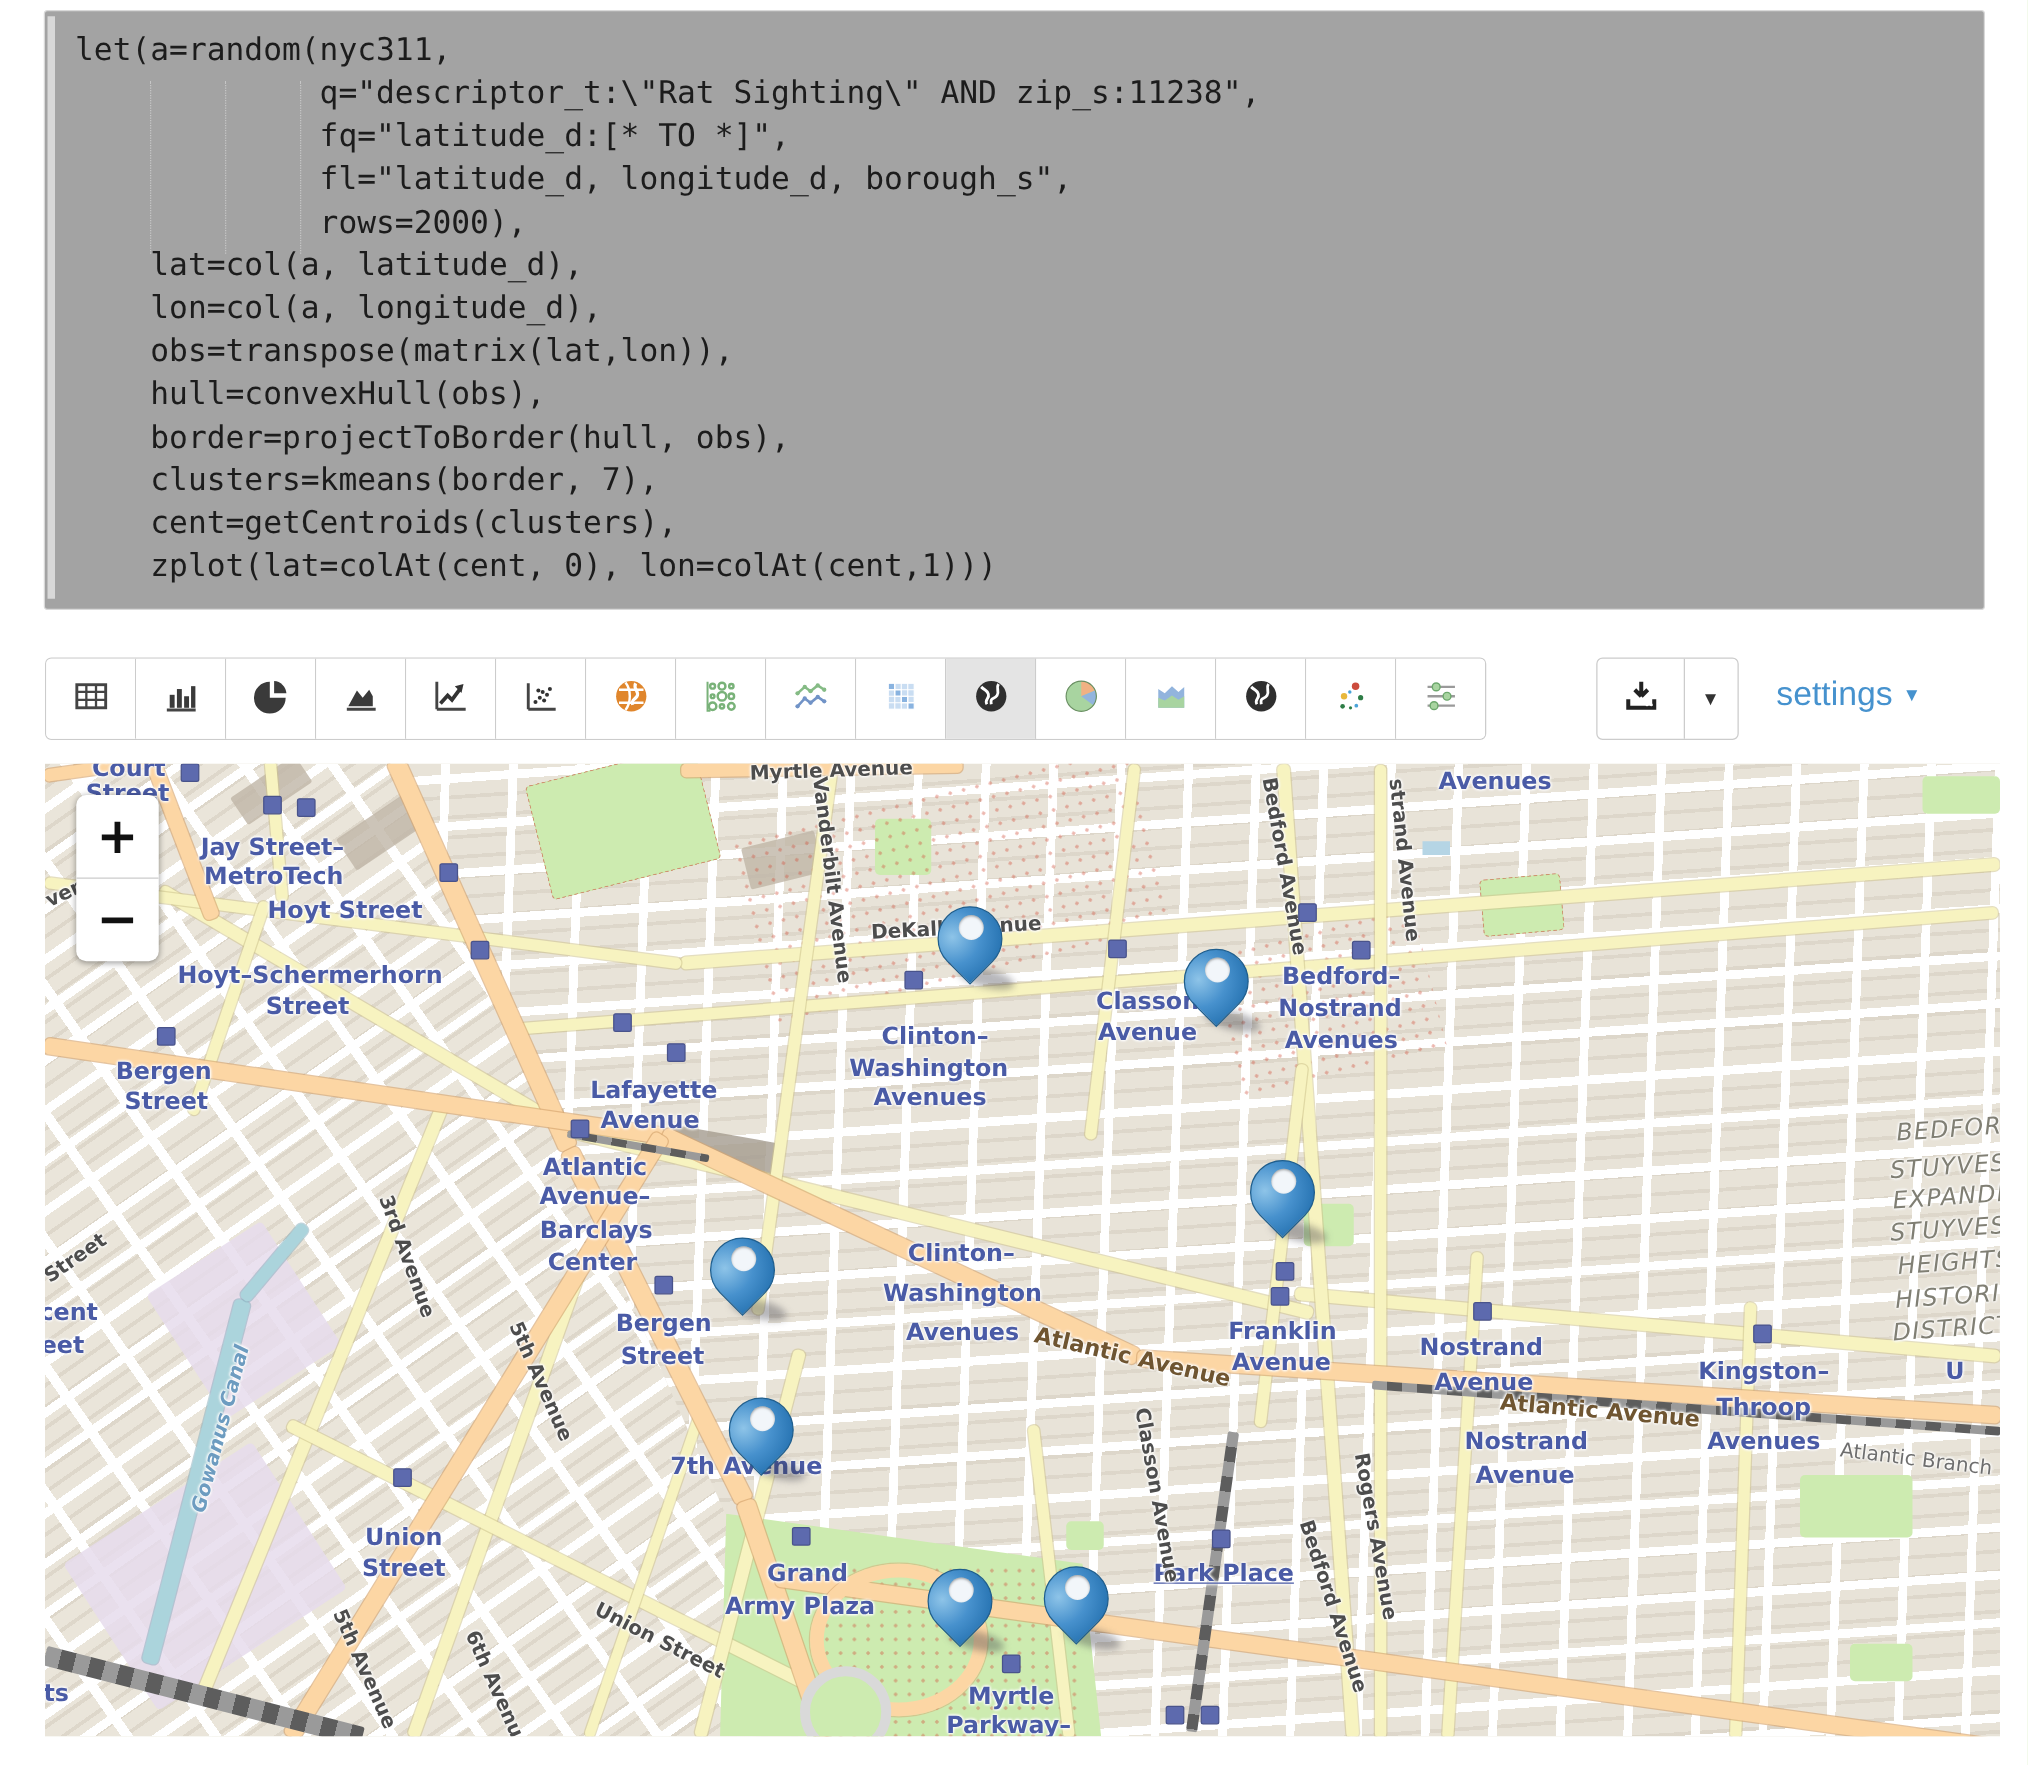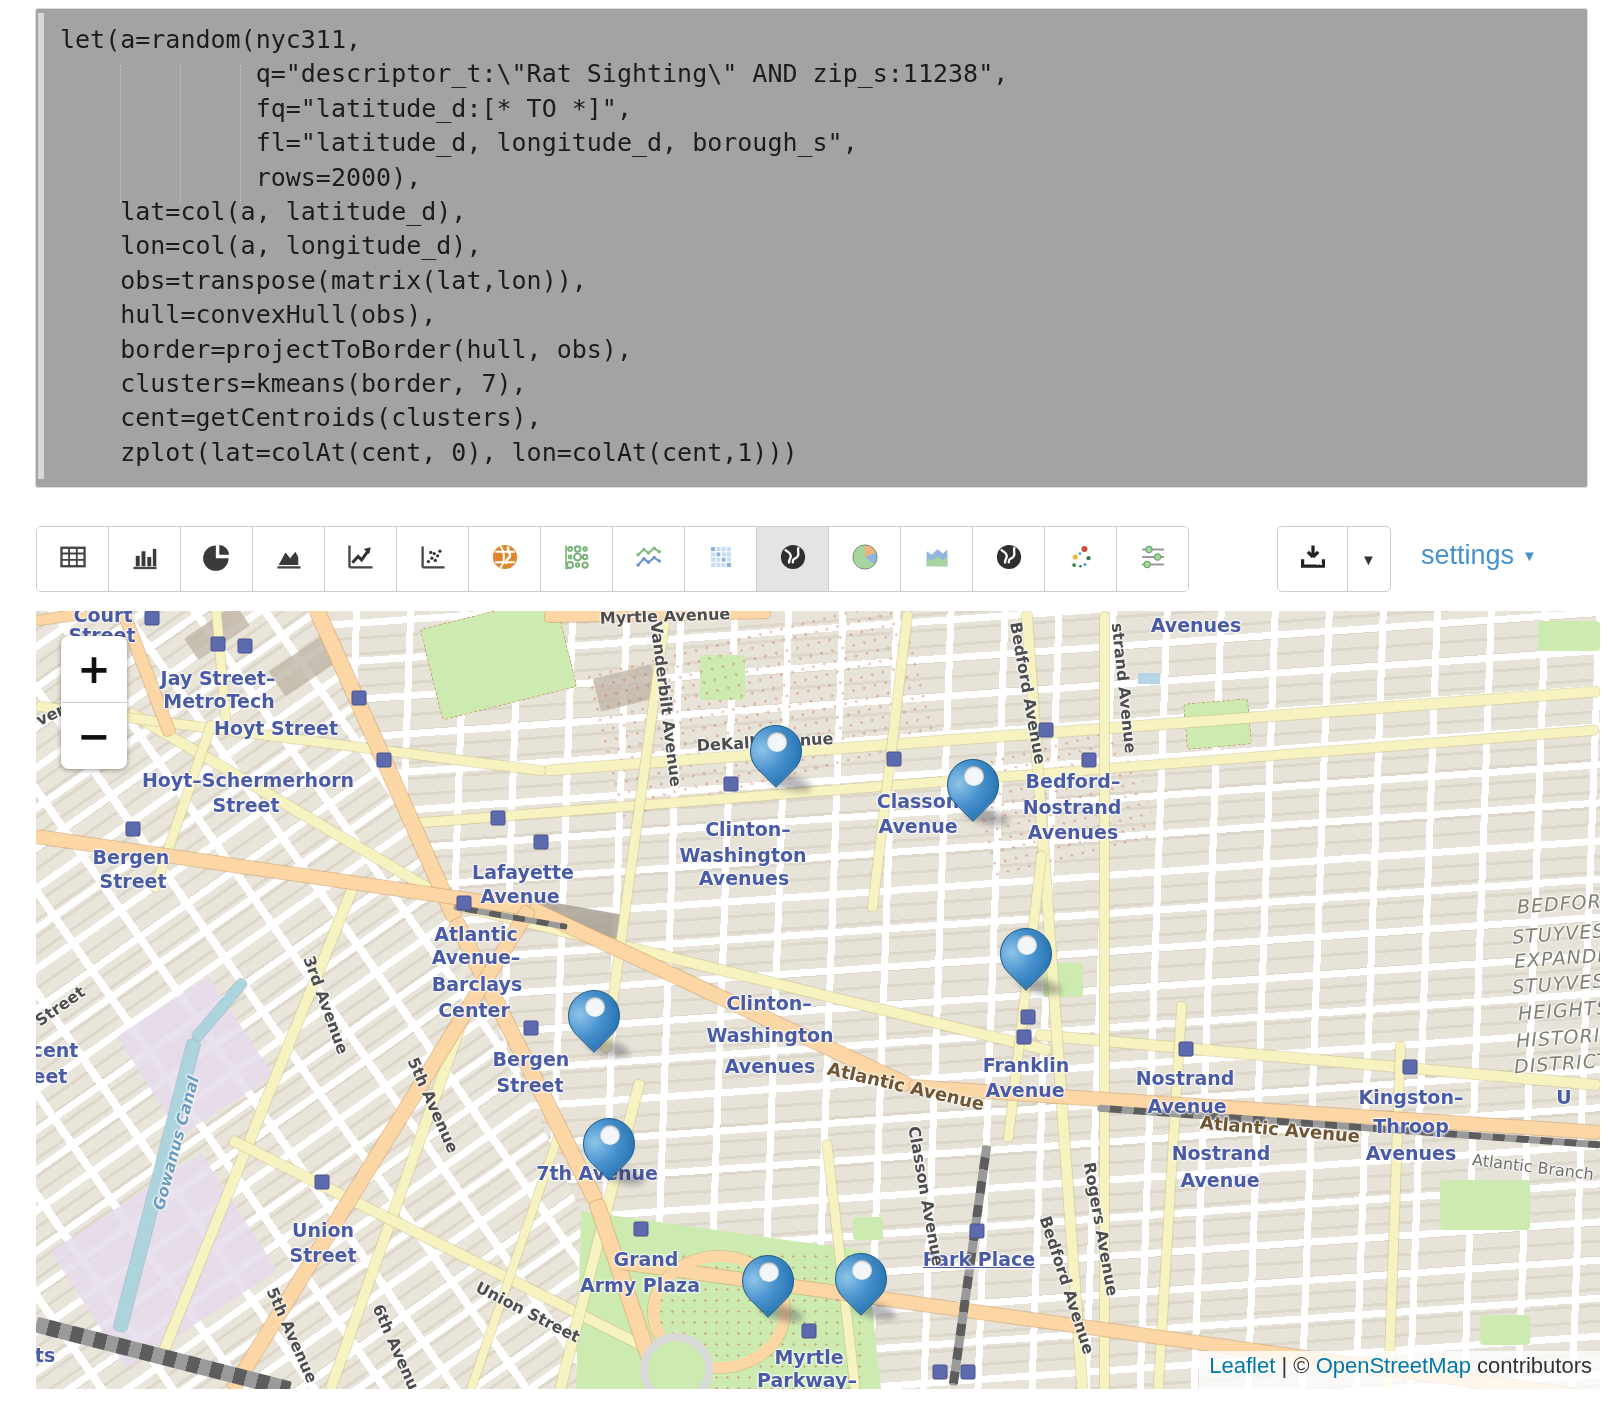--- a/index.html
+++ b/index.html
@@ -492,14 +492,13 @@
         <div class="body"></div>
         <div class="hole"></div>
       </div>
     </div>
 
   <div class="zoomctl">
     <div class="zbtn">+</div>
     <div class="zbtn">−</div>
   </div>
 
-  <div class="attrib"><span class="link">Leaflet</span><span> | © </span><span class="link">OpenStreetMap</span><span> contributors</span></div>
 </div>
 
 </body></html>

